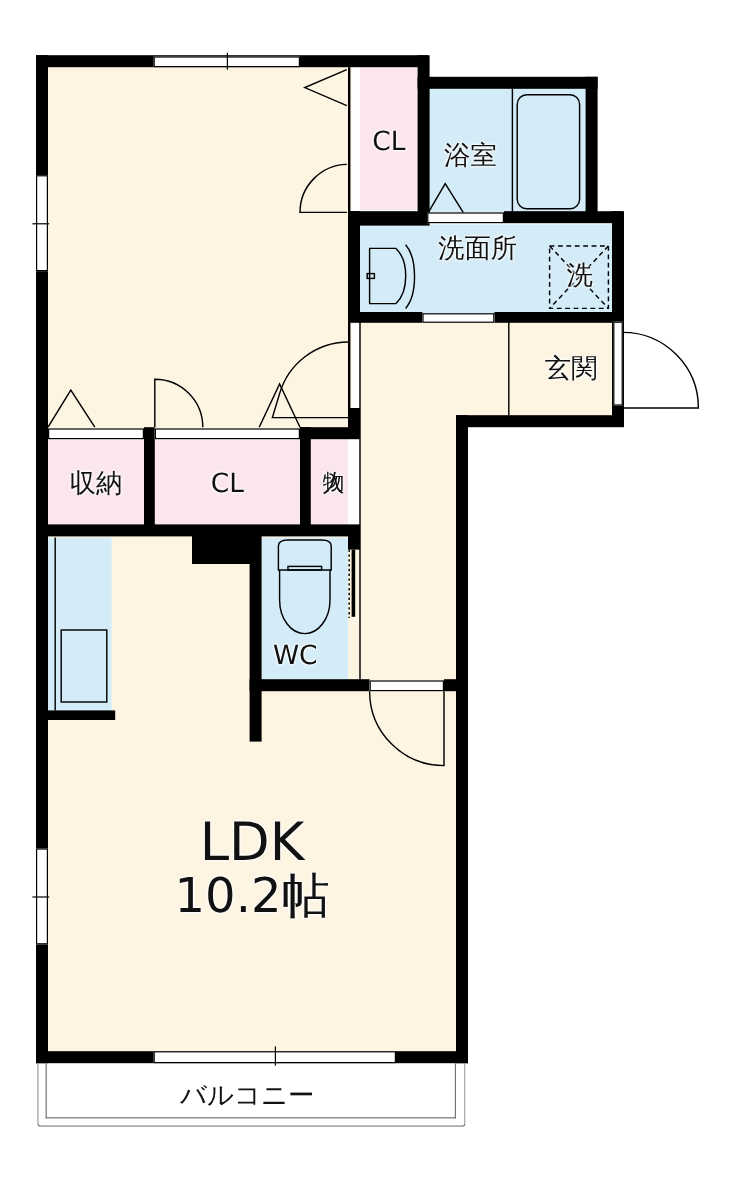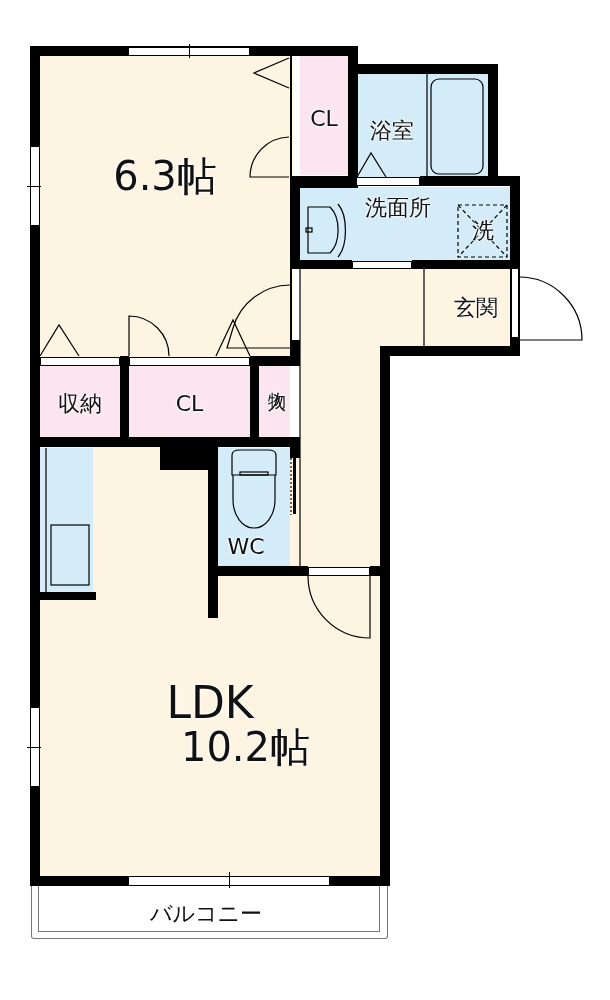--- a/index.html
+++ b/index.html
@@ -146,28 +146,27 @@
     <line x1="46" y1="448" x2="46" y2="592"></line>
     <rect x="51" y="525" width="38" height="60"></rect>
 
     <path d="M308,576 A62,62 0 0 0 370,638 L370,576"></path>
 
     <line x1="300" y1="268" x2="300" y2="566"></line>
   </g>
 </svg>
 
 <div class="label big" style="left:95px;top:155px;width:140px;">
-  <div style="font-size:40px;">6.3帖</div>
 </div>
 <div class="label mid" style="left:300px;top:107px;width:48px;">CL</div>
 <div class="label mid" style="left:357px;top:119px;width:70px;">浴室</div>
 <div class="label mid" style="left:348px;top:196px;width:100px;">洗面所</div>
 <div class="label mid" style="left:460px;top:219px;width:46px;">洗</div>
 <div class="label mid" style="left:426px;top:296px;width:100px;">玄関</div>
 <div class="label mid" style="left:40px;top:392px;width:80px;">収納</div>
 <div class="label mid" style="left:129px;top:392px;width:121px;">CL</div>
 <div class="label vert" style="left:262px;top:378px;width:24px;">物入</div>
 <div class="label mid" style="left:218px;top:535px;width:56px;">WC</div>
 <div class="label big" style="left:110px;top:680px;width:200px;">
   <div>LDK</div>
-  <div style="font-size:40px;text-align:right;">10.2帖</div>
+  <div style="font-size:40px;">10.2帖</div>
 </div>
 <div class="label mid" style="left:96px;top:902px;width:220px;">バルコニー</div>
 
 </body></html>

